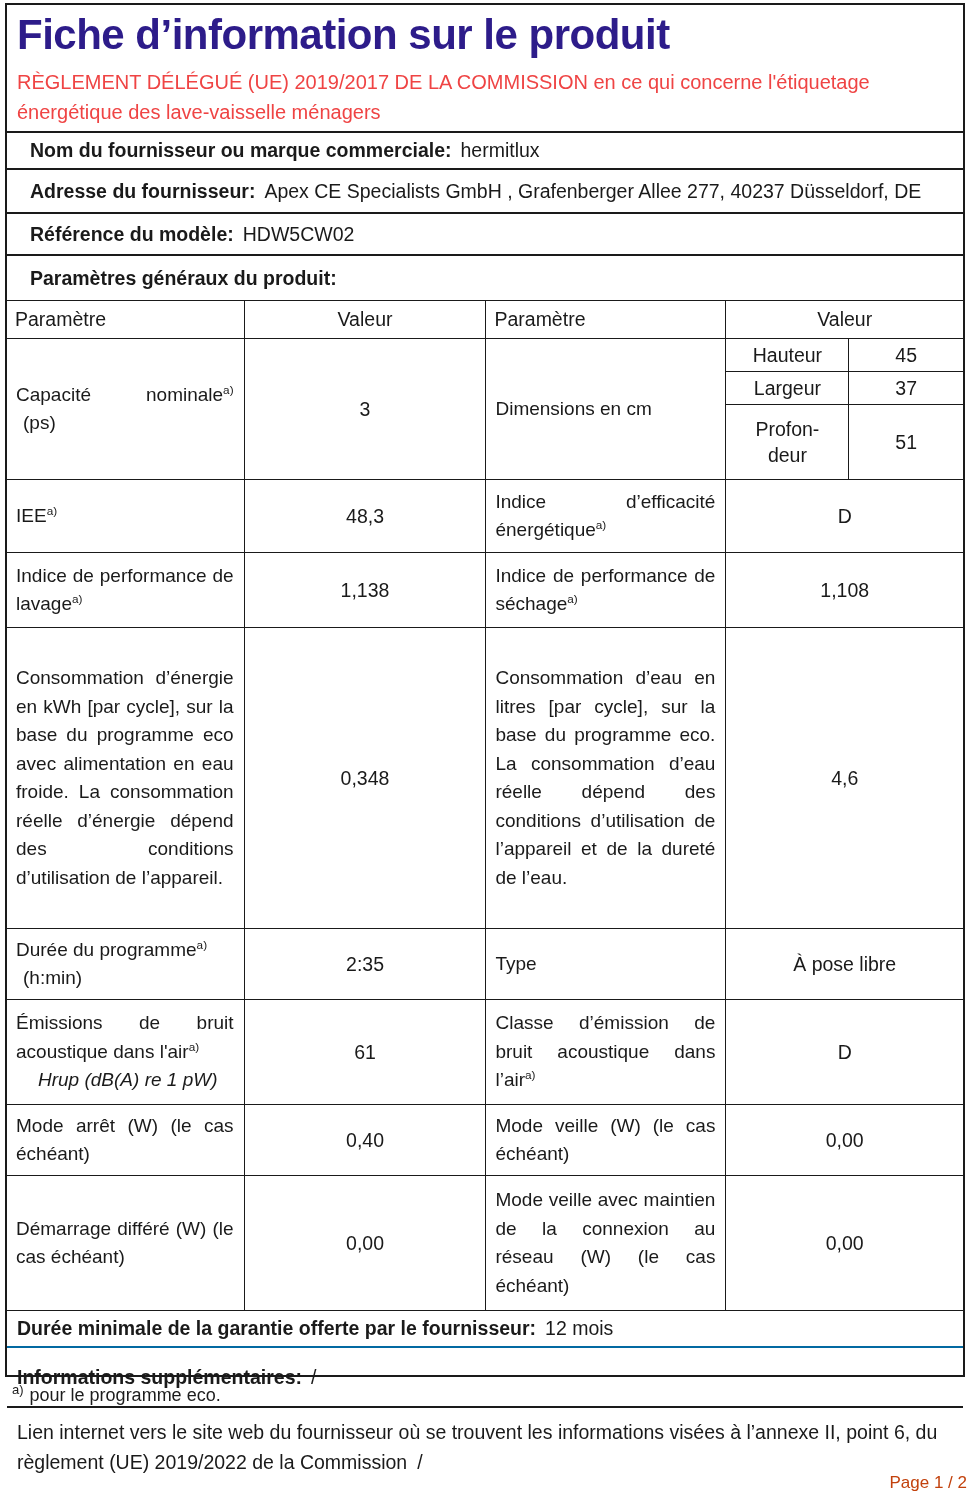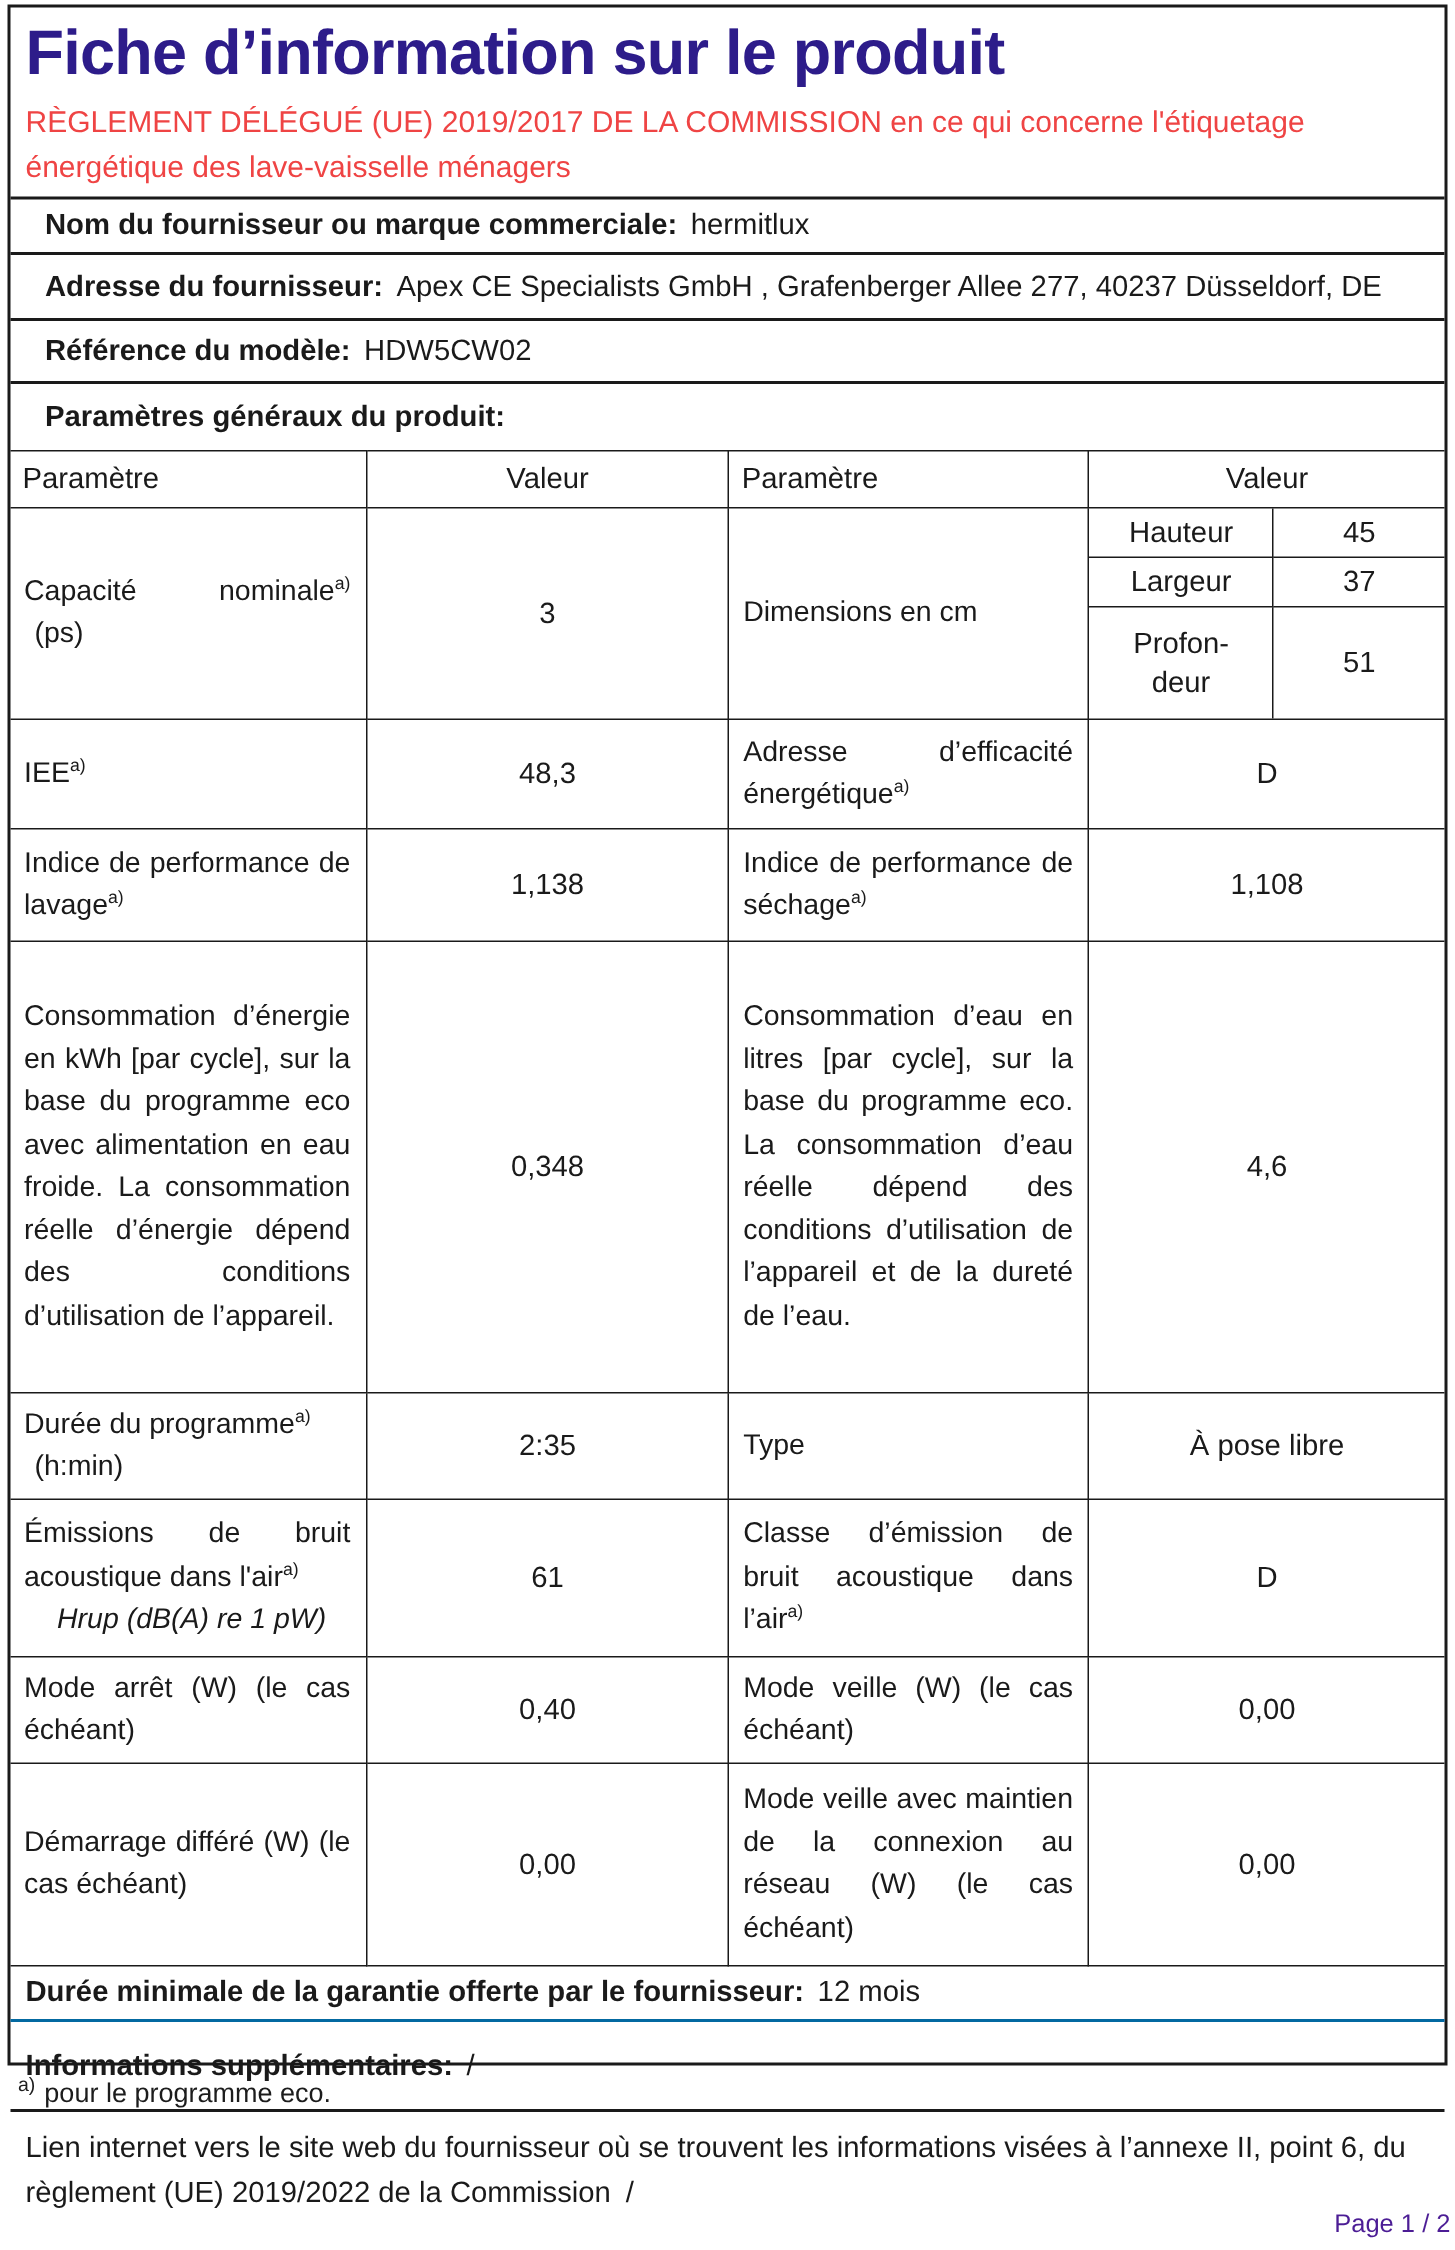--- a/index.html
+++ b/index.html
@@ -56,21 +56,21 @@
   .brow{box-sizing:border-box;display:flex;align-items:center;padding:0 10px;font-size:19.5px;}
   .brow .lab{font-weight:700;}
   .brow .valx{margin-left:9px;}
   .b-war{height:37px;border-bottom:2px solid #0369a1;}
   .b-inf{height:60px;border-bottom:2px solid #1a1a1a;}
   .b-link{box-sizing:border-box;padding:9px 12px 0 10px;font-size:19.5px;line-height:1.55;}
   .b-link .lv{margin-left:10px;}
 
   .footnote{margin:8px 0 0 12px;font-size:18px;color:#1c1c1c;}
   .footnote sup{font-size:13px;margin-right:6px;}
-  .pagenum{position:absolute;right:3px;bottom:7px;font-size:17px;color:#4c1d95;}
+  .pagenum{position:absolute;right:3px;bottom:7px;font-size:17px;color:#c2410c;}
 </style>
 </head>
 <body>
 
 <div class="page">
   <div class="frame">
 
     <div class="header-block">
       <div class="title">Fiche d’information sur le produit</div>
       <div class="regulation">RÈGLEMENT DÉLÉGUÉ (UE) 2019/2017 DE LA COMMISSION en ce qui concerne l'étiquetage énergétique des lave-vaisselle ménagers</div>
@@ -129,21 +129,21 @@
           </div>
         </td>
       </tr>
 
       <tr class="r-iee">
         <td class="lbl">
           <div class="p"><span>IEE</span><sup class="hide-if-empty">a)</sup></div>
         </td>
         <td class="val">48,3</td>
         <td class="lbl">
-          <div class="p"><span>Adresse d’efficacité énergétique</span><sup class="hide-if-empty">a)</sup></div>
+          <div class="p"><span>Indice d’efficacité énergétique</span><sup class="hide-if-empty">a)</sup></div>
         </td>
         <td class="val">D</td>
       </tr>
 
       <tr class="r-perf">
         <td class="lbl">
           <div class="p"><span>Indice de performance de lavage</span><sup class="hide-if-empty">a)</sup></div>
         </td>
         <td class="val">1,138</td>
         <td class="lbl">

